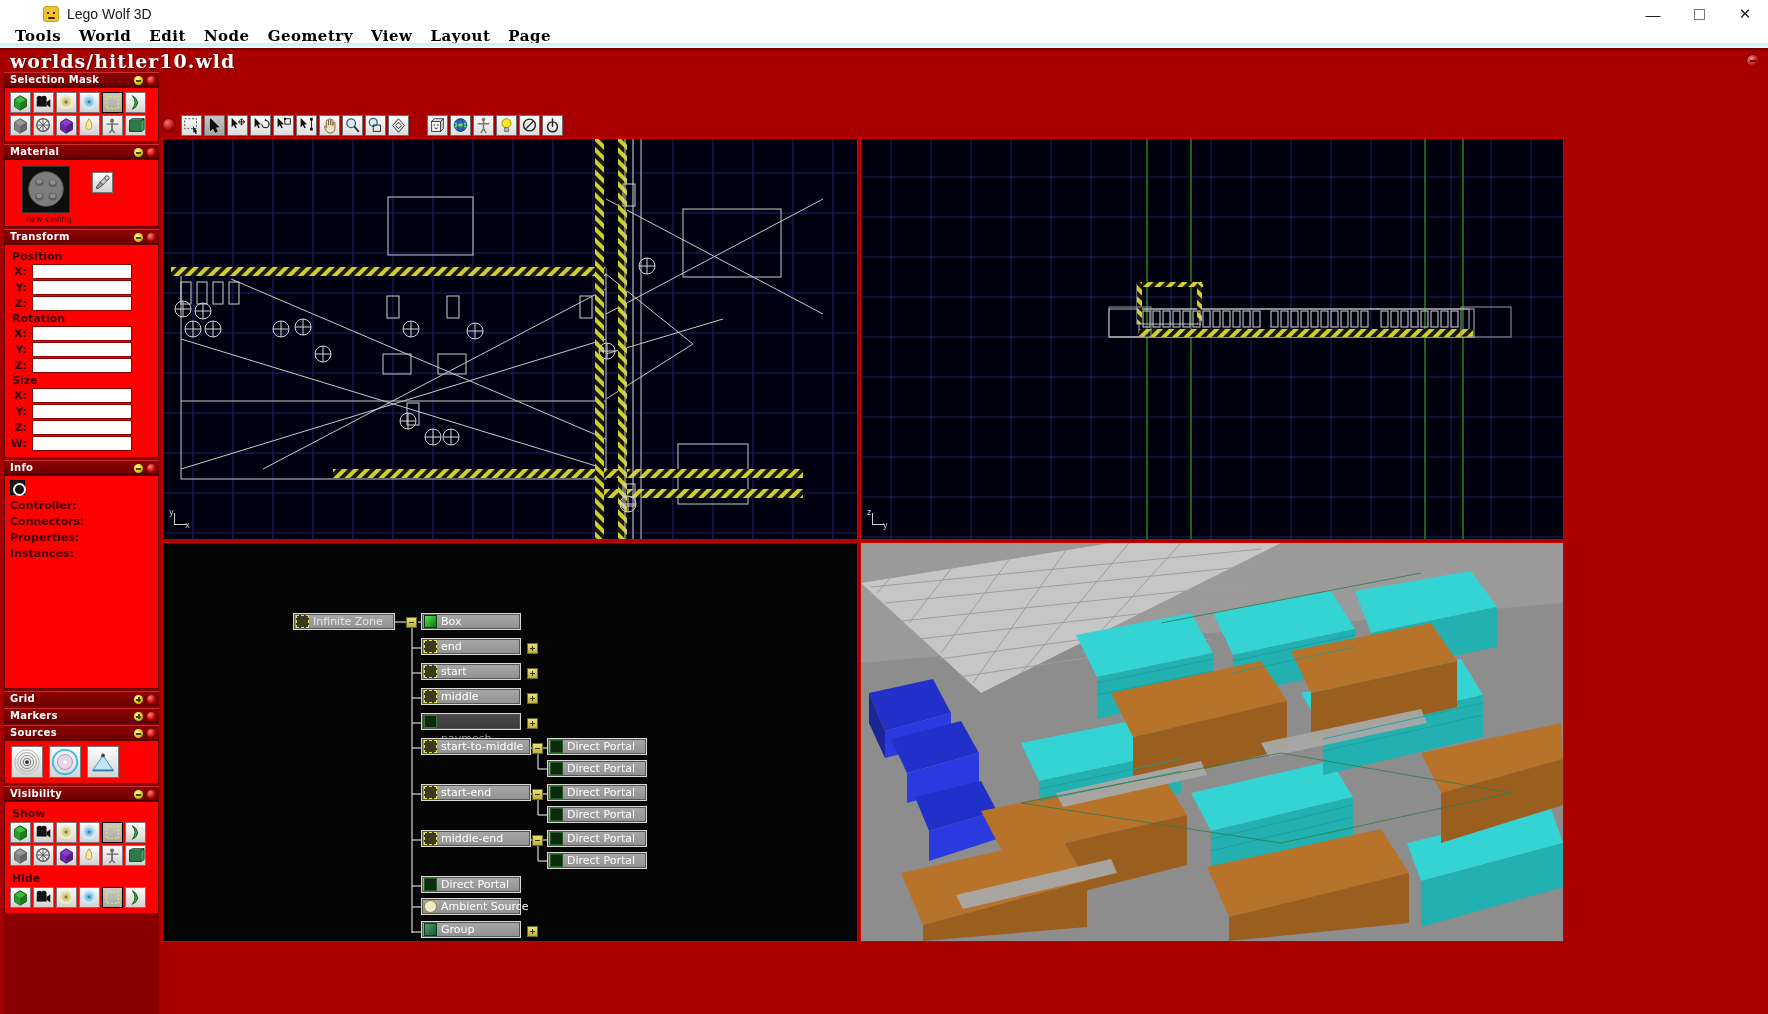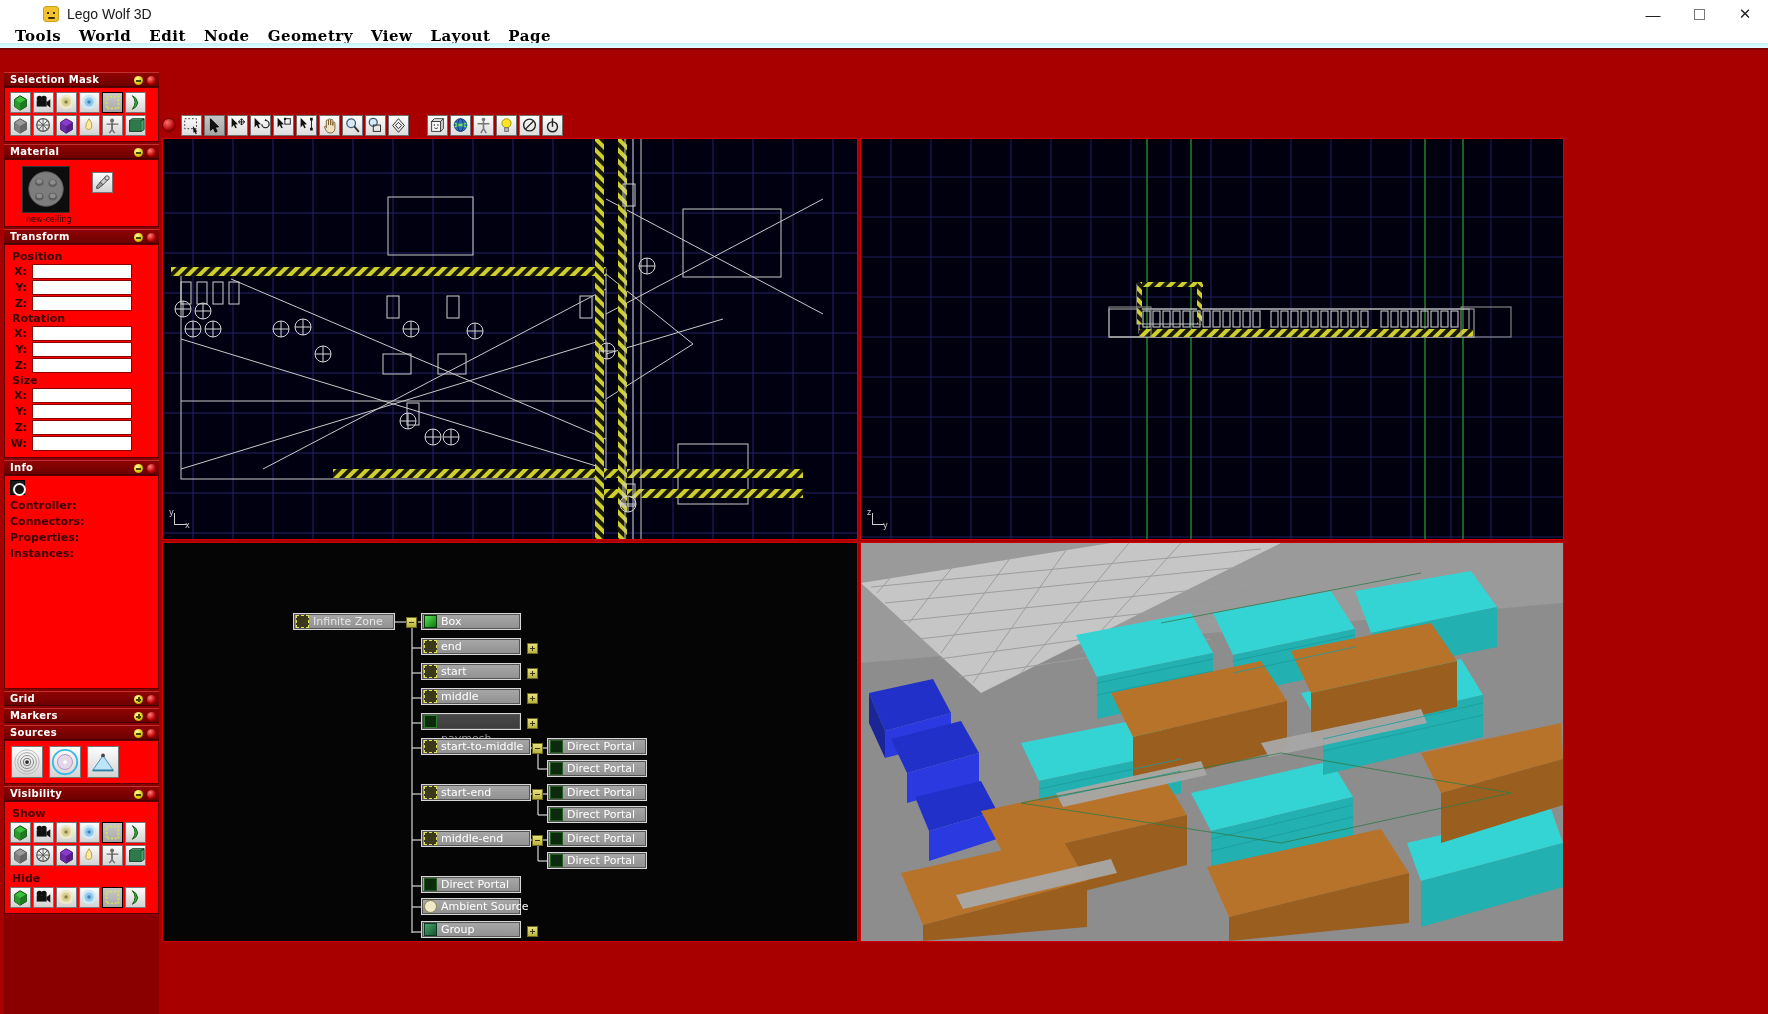--- a/index.html
+++ b/index.html
@@ -249,20 +249,24 @@
   <div class="mi">Node</div>
   <div class="mi">Geometry</div>
   <div class="mi">View</div>
   <div class="mi">Layout</div>
   <div class="mi">Page</div>
 </div>
 <div id="menu-underline"></div>
 
 <div id="app">
 
+  <div id="docbar">
+    <div id="doc-title">worlds/hitler10.wld</div>
+    <div id="doc-close"></div>
+  </div>
 
   <div id="sidebar">
 
     <div class="panel">
       <div class="panel-header">
         <span class="ptitle">Selection Mask</span>
         <span class="hdr-btn collapse"></span>
         <span class="hdr-btn close"></span>
       </div>
       <div class="panel-body">

